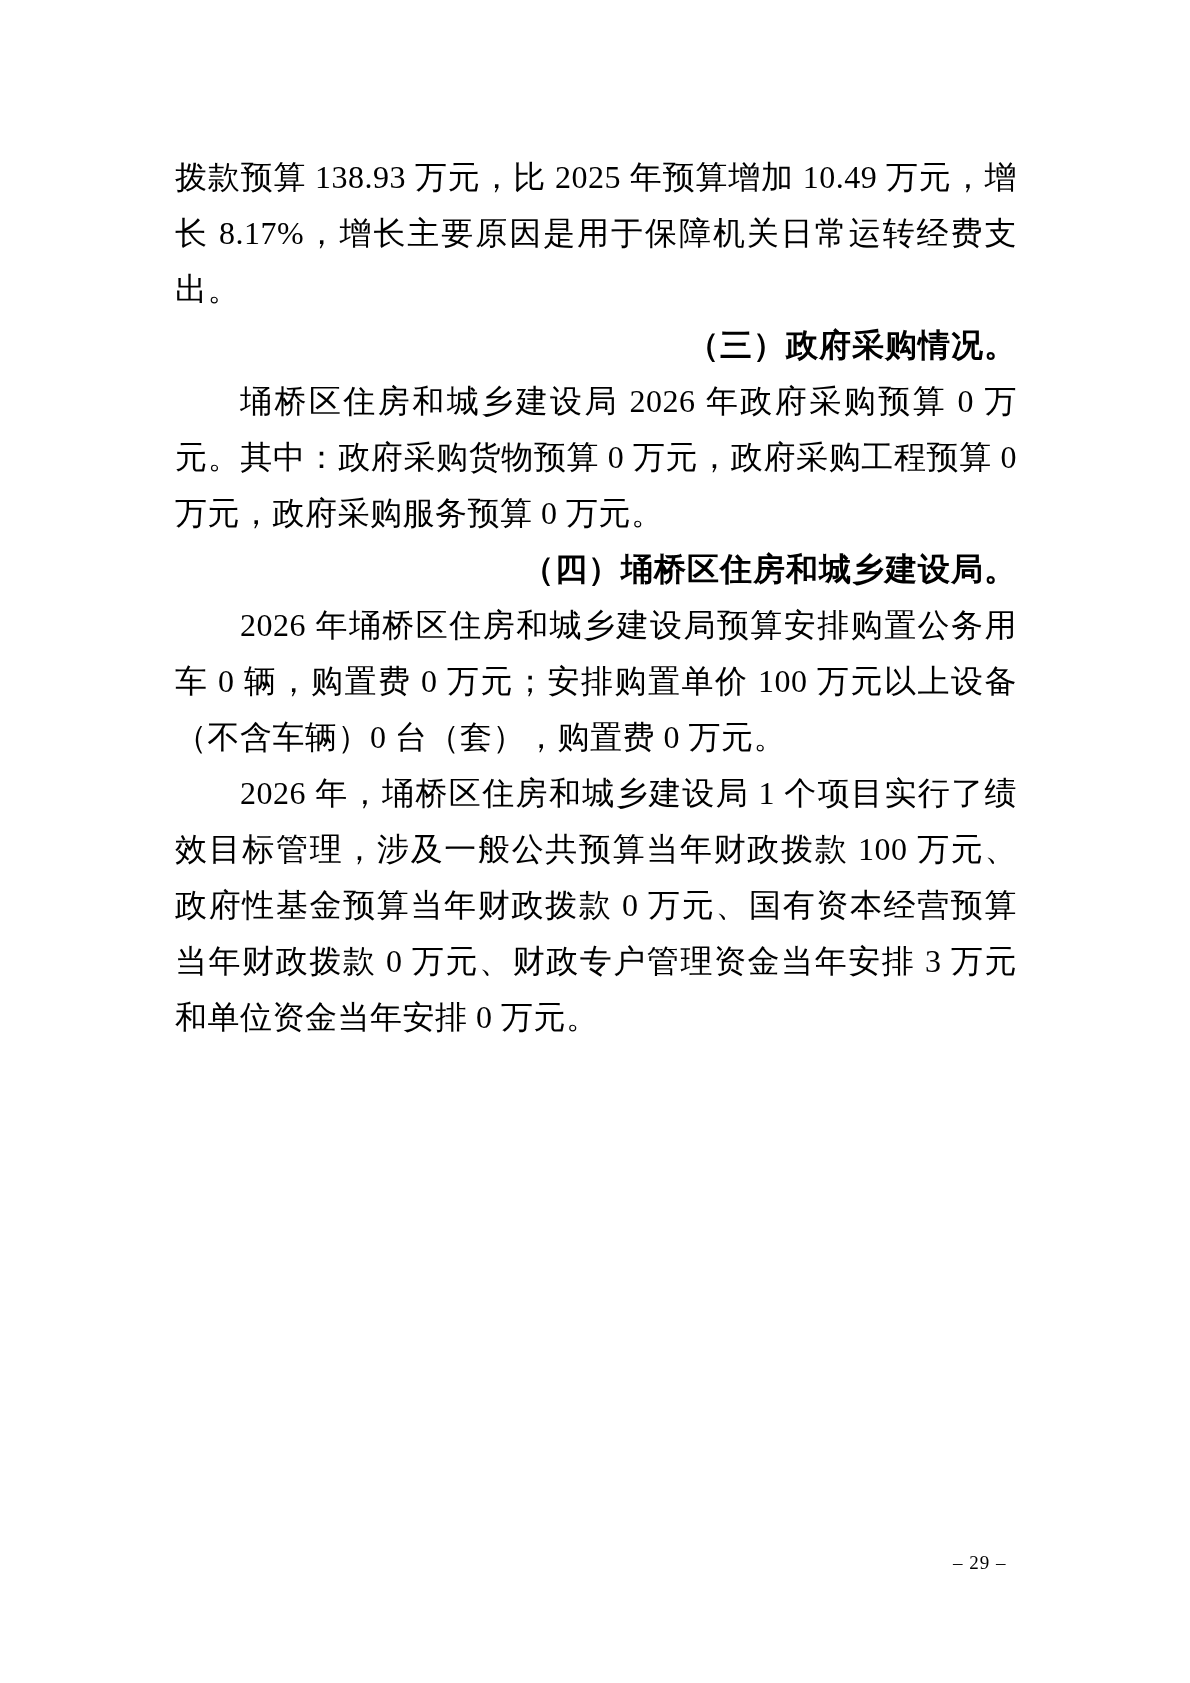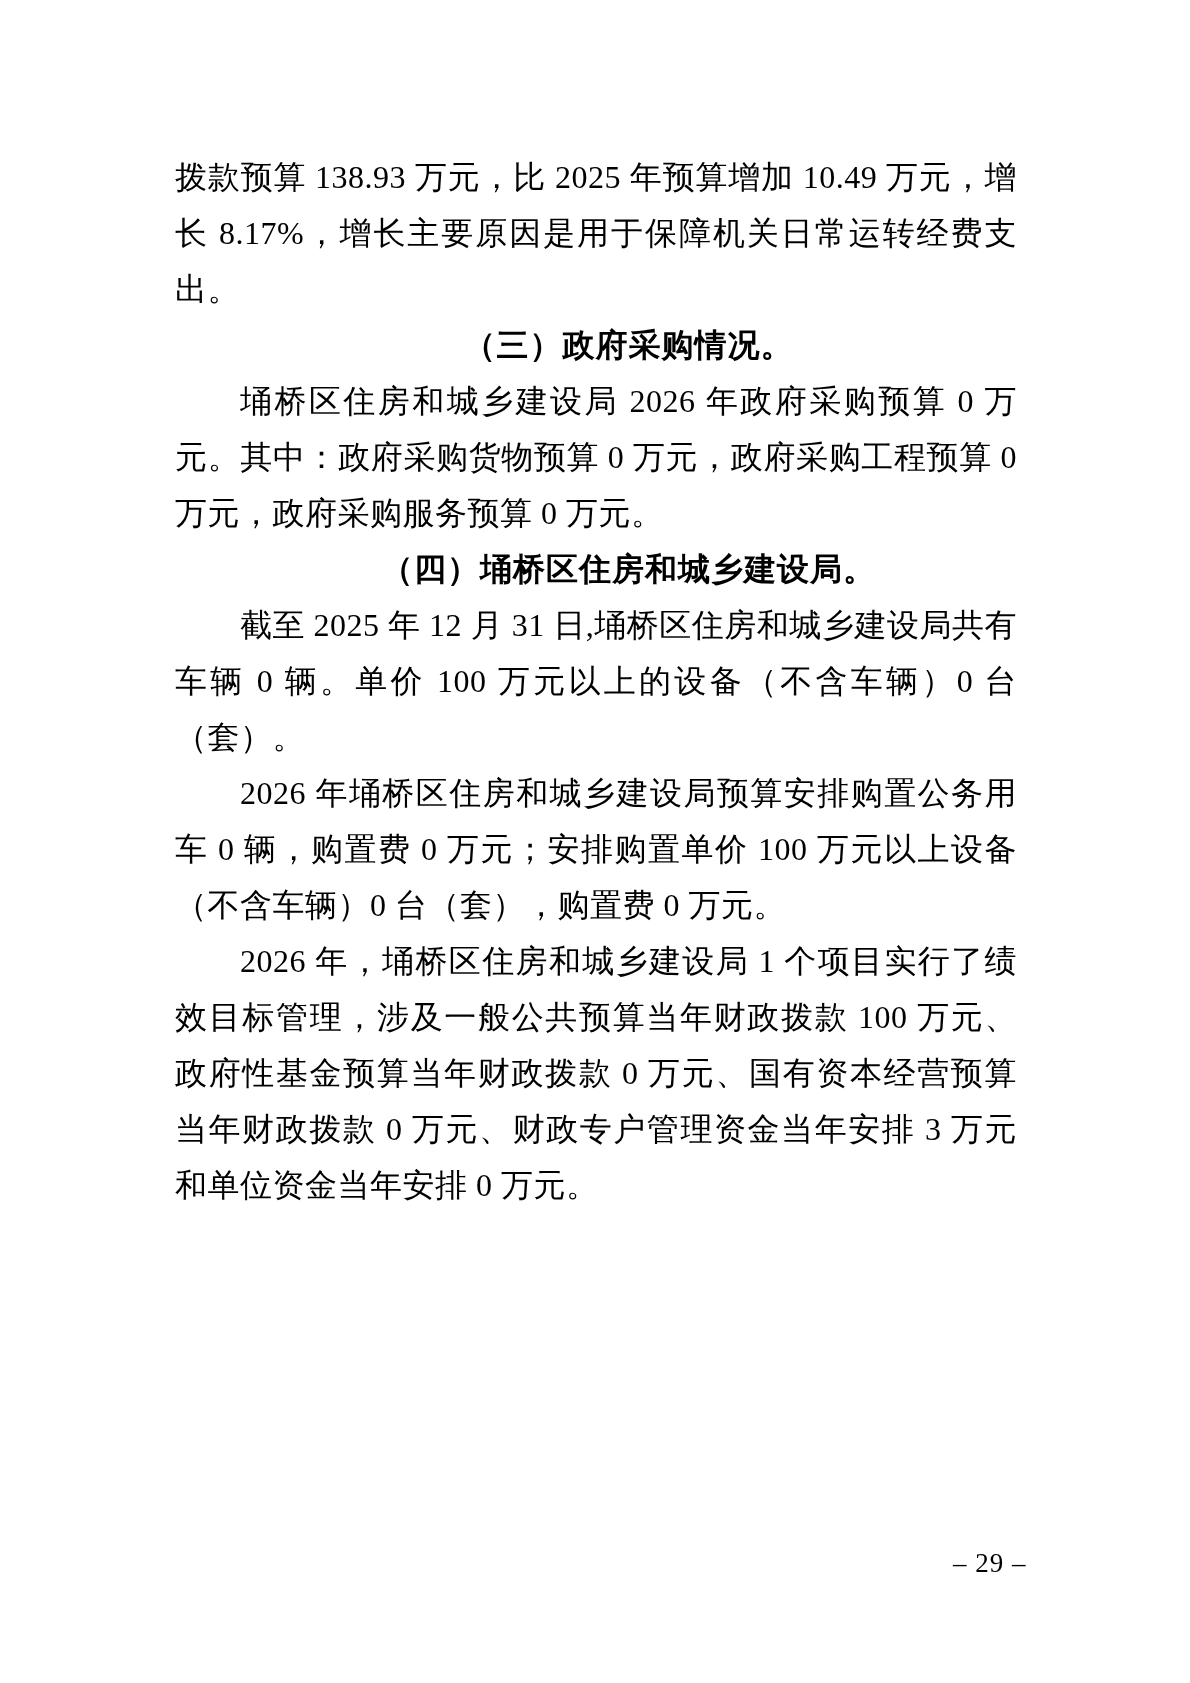--- a/index.html
+++ b/index.html
@@ -35,43 +35,42 @@
     word-break: break-all;
   }
   .para.indent {
     text-indent: 65px;
     font-family: Liberation Serif, serif;
   }
   .para.heading {
     font-weight: 700;
     font-family: "Liberation Sans", "DejaVu Sans", sans-serif;
     text-indent: 65px;
-    text-align: center;
+    text-align: right;
     letter-spacing: 1px;
   }
   .footer-pagenum {
     position: absolute;
     top: 1548px;
     left: 953px;
-    font-size: 27px;
+    font-size: 19px;
     line-height: 30px;
     font-family: "Liberation Serif", "DejaVu Serif", serif;
     color: #000000;
     letter-spacing: 1px;
     text-align: right;
   }
 </style>
 </head>
 <body>
 
 <div class="page">
   <div class="content">
     <p class="para">拨款预算 138.93 万元，比 2025 年预算增加 10.49 万元，增长 8.17%，增长主要原因是用于保障机关日常运转经费支出。</p>
     <p class="para heading">（三）政府采购情况。</p>
     <p class="para indent">埇桥区住房和城乡建设局 2026 年政府采购预算 0 万元。其中：政府采购货物预算 0 万元，政府采购工程预算 0 万元，政府采购服务预算 0 万元。</p>
     <p class="para heading">（四）埇桥区住房和城乡建设局。</p>
-    <p class="para indent">截至 2025 年 12 月 31 日,埇桥区住房和城乡建设局共有车辆 0 辆。单价 100 万元以上的设备（不含车辆）0 台（套）。</p>
     <p class="para indent">2026 年埇桥区住房和城乡建设局预算安排购置公务用车 0 辆，购置费 0 万元；安排购置单价 100 万元以上设备（不含车辆）0 台（套），购置费 0 万元。</p>
     <p class="para indent">2026 年，埇桥区住房和城乡建设局 1 个项目实行了绩效目标管理，涉及一般公共预算当年财政拨款 100 万元、政府性基金预算当年财政拨款 0 万元、国有资本经营预算当年财政拨款 0 万元、财政专户管理资金当年安排 3 万元和单位资金当年安排 0 万元。</p>
   </div>
 
   <div class="footer-pagenum">– 29 –</div>
 </div>
 
 </body></html>

